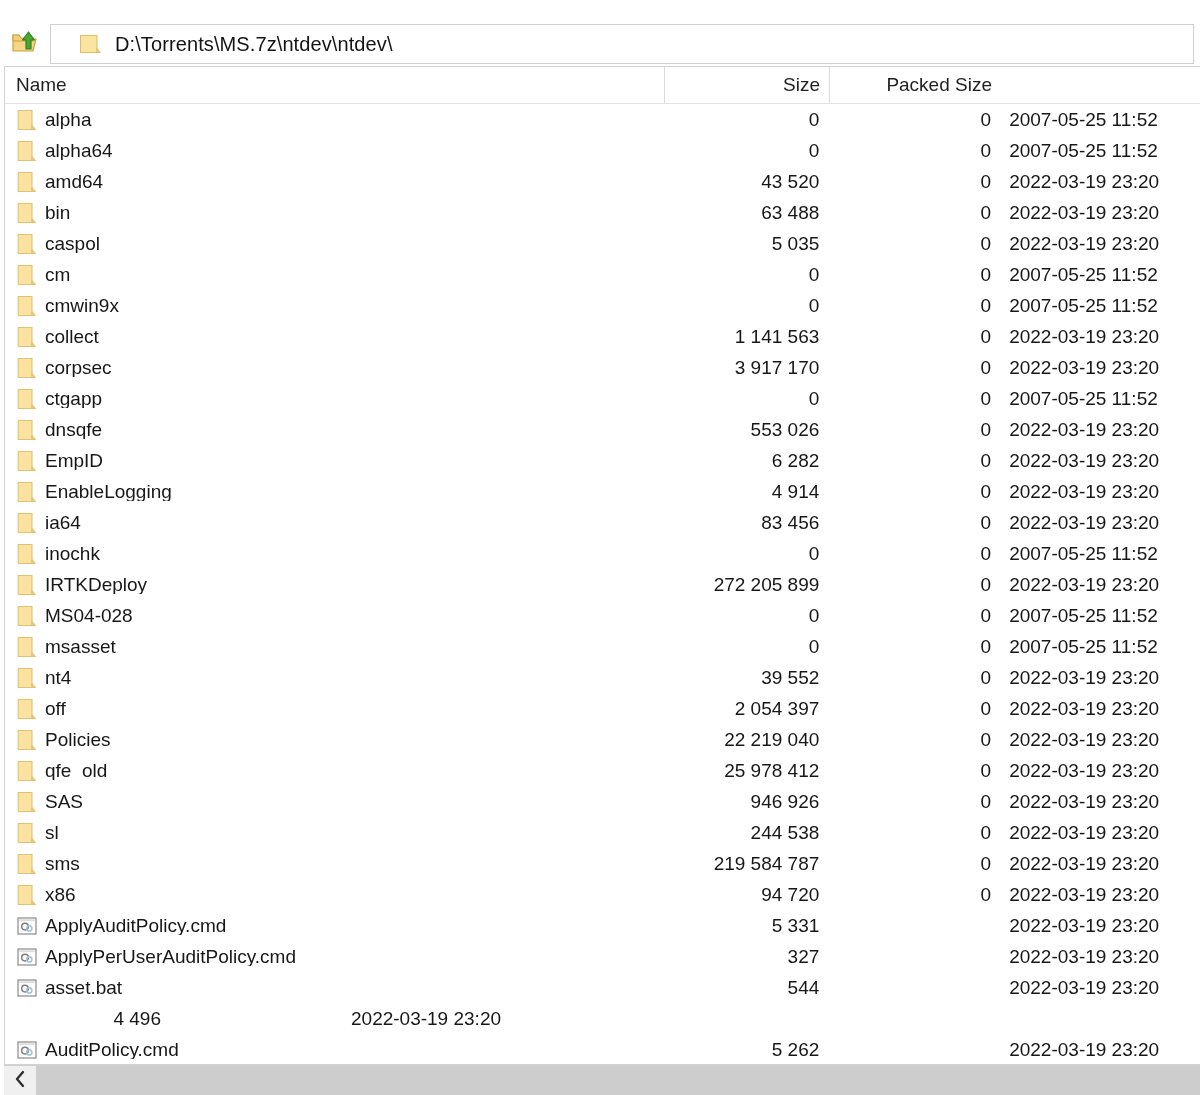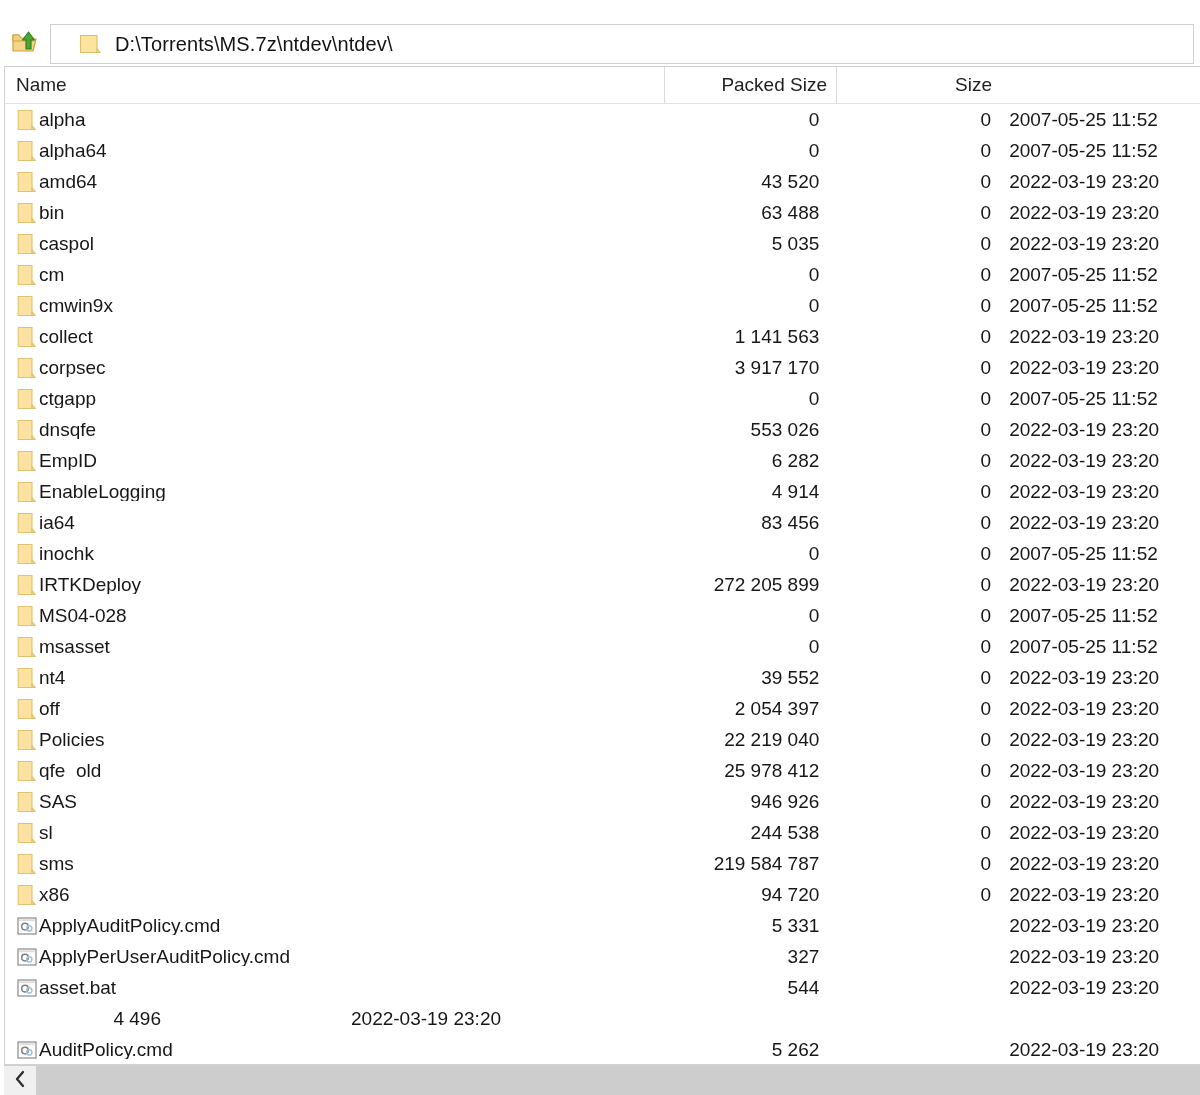--- a/index.html
+++ b/index.html
@@ -160,21 +160,21 @@
   .c-size, .c-packed, .c-mod {
     font-size: 19px;
     line-height: 19px;
     color: #171717;
     white-space: nowrap;
   }
   .name-text {
     font-size: 19px;
     line-height: 19px;
     color: #171717;
-    margin-left: 1px;
+    margin-left: 7px;
     white-space: nowrap;
     overflow: hidden;
   }
   .icon-wrap {
     width: 22px;
     height: 22px;
     flex: 0 0 auto;
     display: flex;
     align-items: center;
     justify-content: center;
@@ -265,22 +265,22 @@
         </svg>
       </span>
       <span class="addr-text">D:\Torrents\MS.7z\ntdev\ntdev\</span>
     </div>
   </div>
 
   <div class="listview">
 
     <div class="header-row">
       <div class="hcell h-name">Name</div>
+      <div class="hcell h-size">Size</div>
       <div class="hcell h-packed">Packed Size</div>
-      <div class="hcell h-size">Size</div>
     </div>
 
     <div class="rows" id="rows">
         <div class="row">
           <div class="c-name">
             <span class="icon-wrap">
               <svg width="20" height="22" viewBox="0 0 20 22">
                 <path d="M1.2 1.5 L15 1.5 L15 20.5 L1.2 20.5 Z" fill="#fbe2a0" stroke="#dfc272" stroke-width="1.1"></path>
                 <path d="M15 16.5 L18.6 20.5 L15 20.5 Z" fill="#f0cc79" stroke="#dfc272" stroke-width="1"></path>
               </svg>

